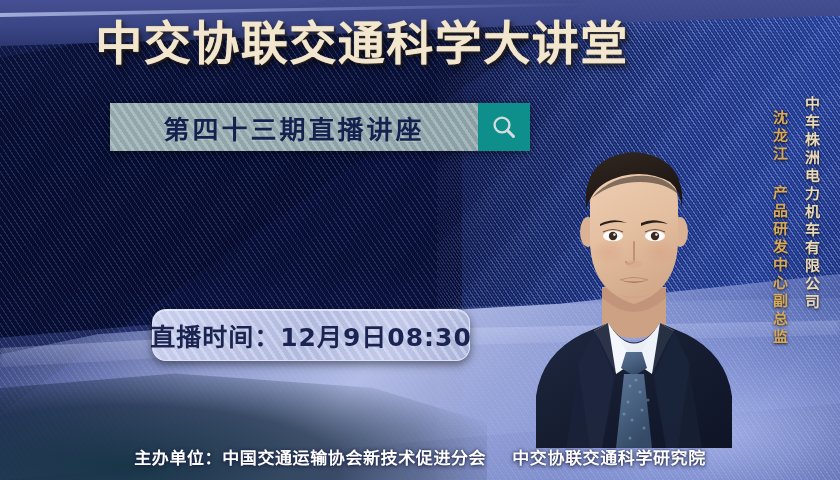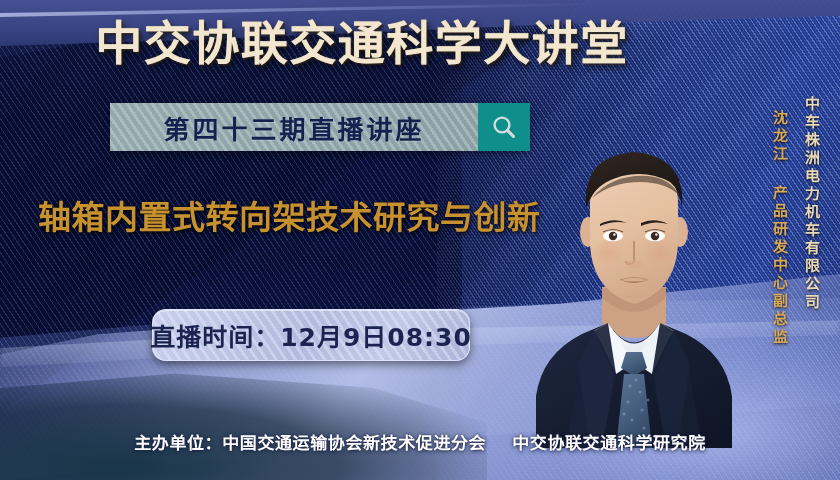--- a/index.html
+++ b/index.html
@@ -268,21 +268,21 @@
     text-shadow:0 1px 3px rgba(0,0,0,.85);
     padding-top:14px;
   }
   .vcol-org {
     color:#ead9b8;
     text-shadow:0 1px 3px rgba(0,0,0,.85);
   }
 
   
   .footer {
-    position:absolute; left:0; bottom:26px; width:840px;
+    position:absolute; left:0; bottom:11px; width:840px;
     text-align:center;
     font-size:17px; font-weight:700;
     letter-spacing:.6px;
     color:#ffffff;
     text-shadow:0 1px 4px rgba(20,26,62,.9), 0 0 2px rgba(20,26,62,.8);
     white-space:nowrap;
     z-index:15;
   }
   .footer .gap { display:inline-block; width:26px; }
 </style>
@@ -413,21 +413,20 @@
       <div class="subtitle-text">第四十三期直播讲座</div>
     </div>
     <div class="search-chip">
       <svg width="28" height="28" viewBox="0 0 28 28" aria-hidden="true">
         <circle cx="12" cy="12" r="7.4" fill="none" stroke="#d6dcdd" stroke-width="2.4"></circle>
         <line x1="17.4" y1="17.4" x2="23.4" y2="23.4" stroke="#d6dcdd" stroke-width="3" stroke-linecap="round"></line>
       </svg>
     </div>
   </div>
 
-  <div class="topic">轴箱内置式转向架技术研究与创新</div>
 
   <div class="time-pill">
     <span class="time-text">直播时间：12月9日08:30</span>
   </div>
 
   <div class="vcred">
     <div class="vcol vcol-name">沈龙江 产品研发中心副总监</div>
     <div class="vcol vcol-org">中车株洲电力机车有限公司</div>
   </div>
 

